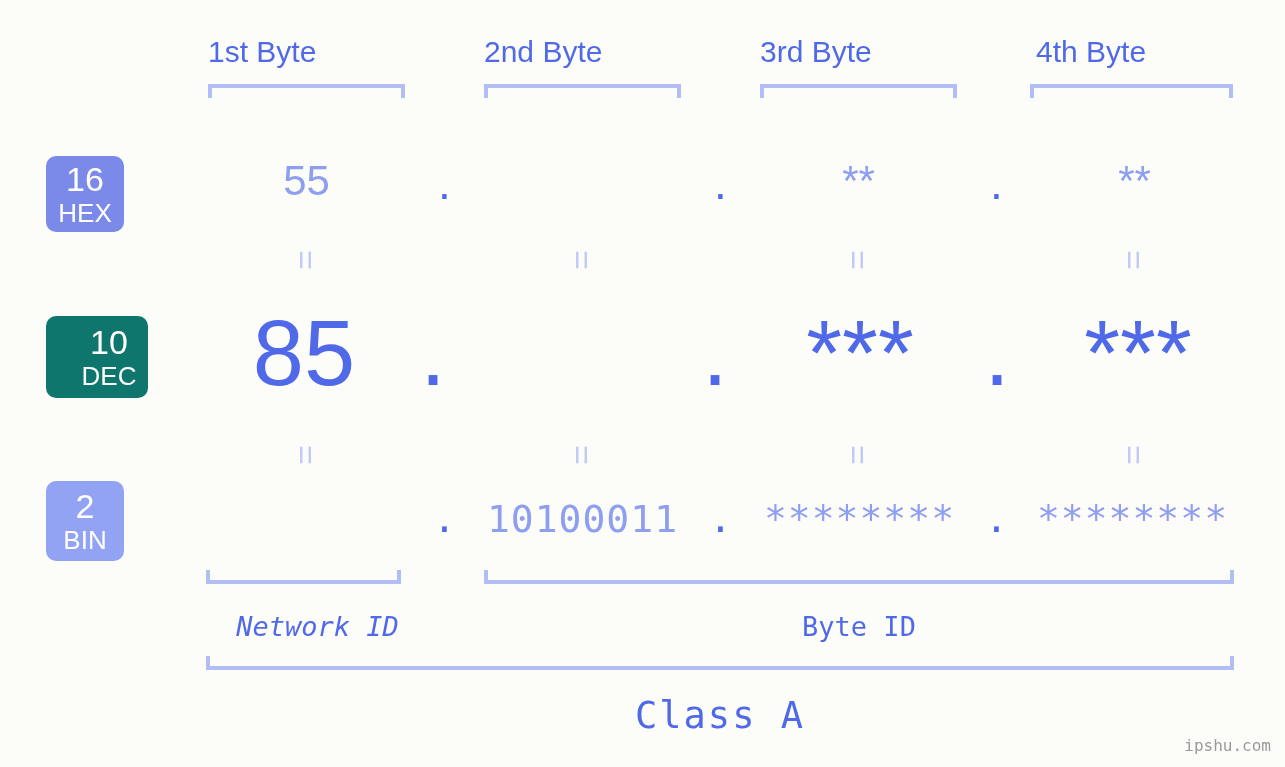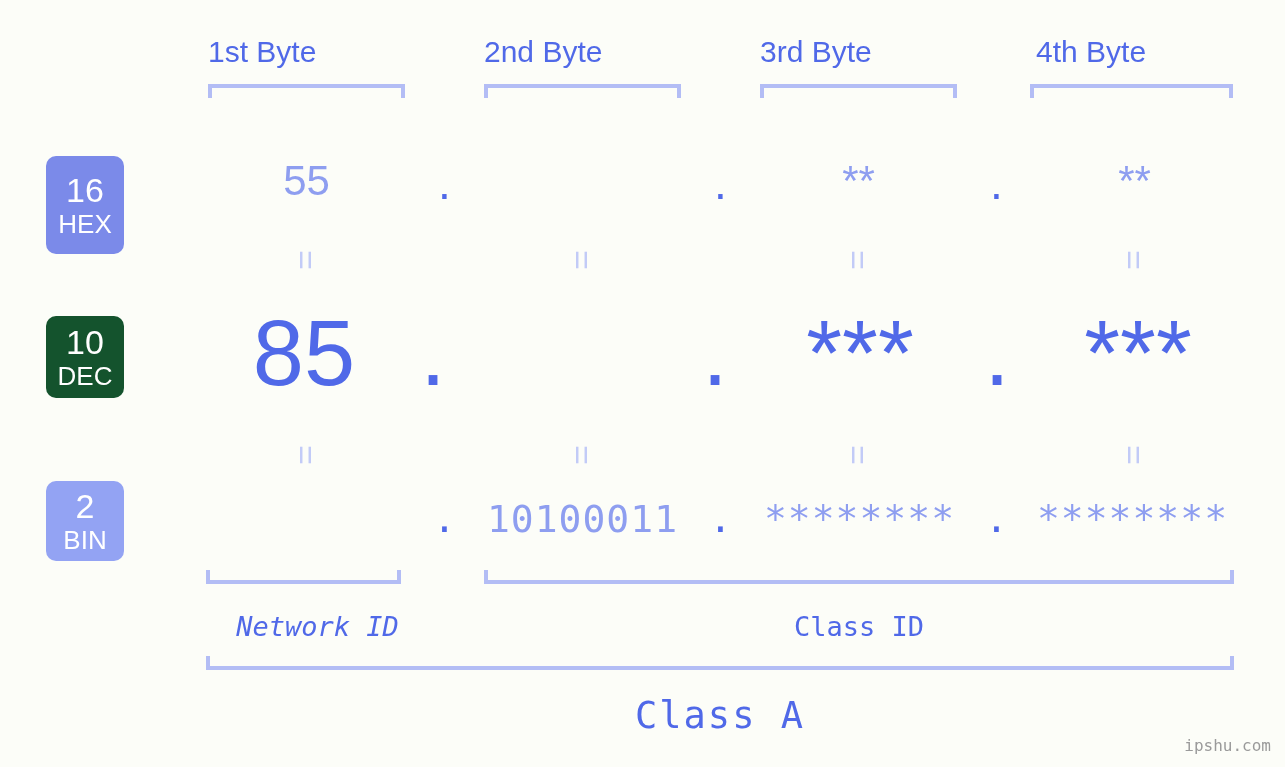--- a/index.html
+++ b/index.html
@@ -181,26 +181,26 @@
   <div class="byte-label" style="left:208px; width:197px;">1st Byte</div>
   <div class="byte-label" style="left:484px; width:197px;">2nd Byte</div>
   <div class="byte-label" style="left:760px; width:197px;">3rd Byte</div>
   <div class="byte-label" style="left:1036px; width:197px;">4th Byte</div>
 
   <div class="bracket-down" style="left:208px; width:197px;"></div>
   <div class="bracket-down" style="left:484px; width:197px;"></div>
   <div class="bracket-down" style="left:760px; width:197px;"></div>
   <div class="bracket-down" style="left:1030px; width:203px;"></div>
 
-  <div class="badge" style="top:156px; height:98px; background:#7b8ae9;">
+  <div class="badge" style="top:156px; height:76px; background:#7b8ae9;">
     <span class="num">16</span>
     <span class="name">HEX</span>
   </div>
 
-  <div class="badge" style="top:316px; height:82px; background:#14532d;">
+  <div class="badge" style="top:316px; height:82px; background:#0f766e;padding-left:24px;">
     <span class="num">10</span>
     <span class="name">DEC</span>
   </div>
 
   <div class="badge" style="top:481px; height:80px; background:#93a3f3;">
     <span class="num">2</span>
     <span class="name">BIN</span>
   </div>
 
   <div class="row" style="top:160px; height:60px;">
@@ -237,20 +237,20 @@
     <div class="sep bin-sep" style="left:681px; width:79px; top:0;">.</div>
     <div class="octet bin-val" style="left:757px; width:205px; top:0;">********</div>
     <div class="sep bin-sep" style="left:957px; width:79px; top:0;">.</div>
     <div class="octet bin-val" style="left:1030px; width:205px; top:0;">********</div>
   </div>
 
   <div class="bracket-up" style="left:206px; top:570px; width:195px;"></div>
   <div class="bracket-up" style="left:484px; top:570px; width:750px;"></div>
 
   <div class="id-label" style="left:220px; top:611px; width:195px;font-style:italic;">Network ID</div>
-  <div class="id-label" style="left:484px; top:611px; width:750px;">Class ID</div>
+  <div class="id-label" style="left:484px; top:611px; width:750px;">Byte ID</div>
 
   <div class="bracket-up" style="left:206px; top:656px; width:1028px;"></div>
   <div class="class-label" style="left:206px; top:694px; width:1028px;">Class A</div>
 
   <div class="watermark">ipshu.com</div>
 
 </div>
 
 </body></html>

